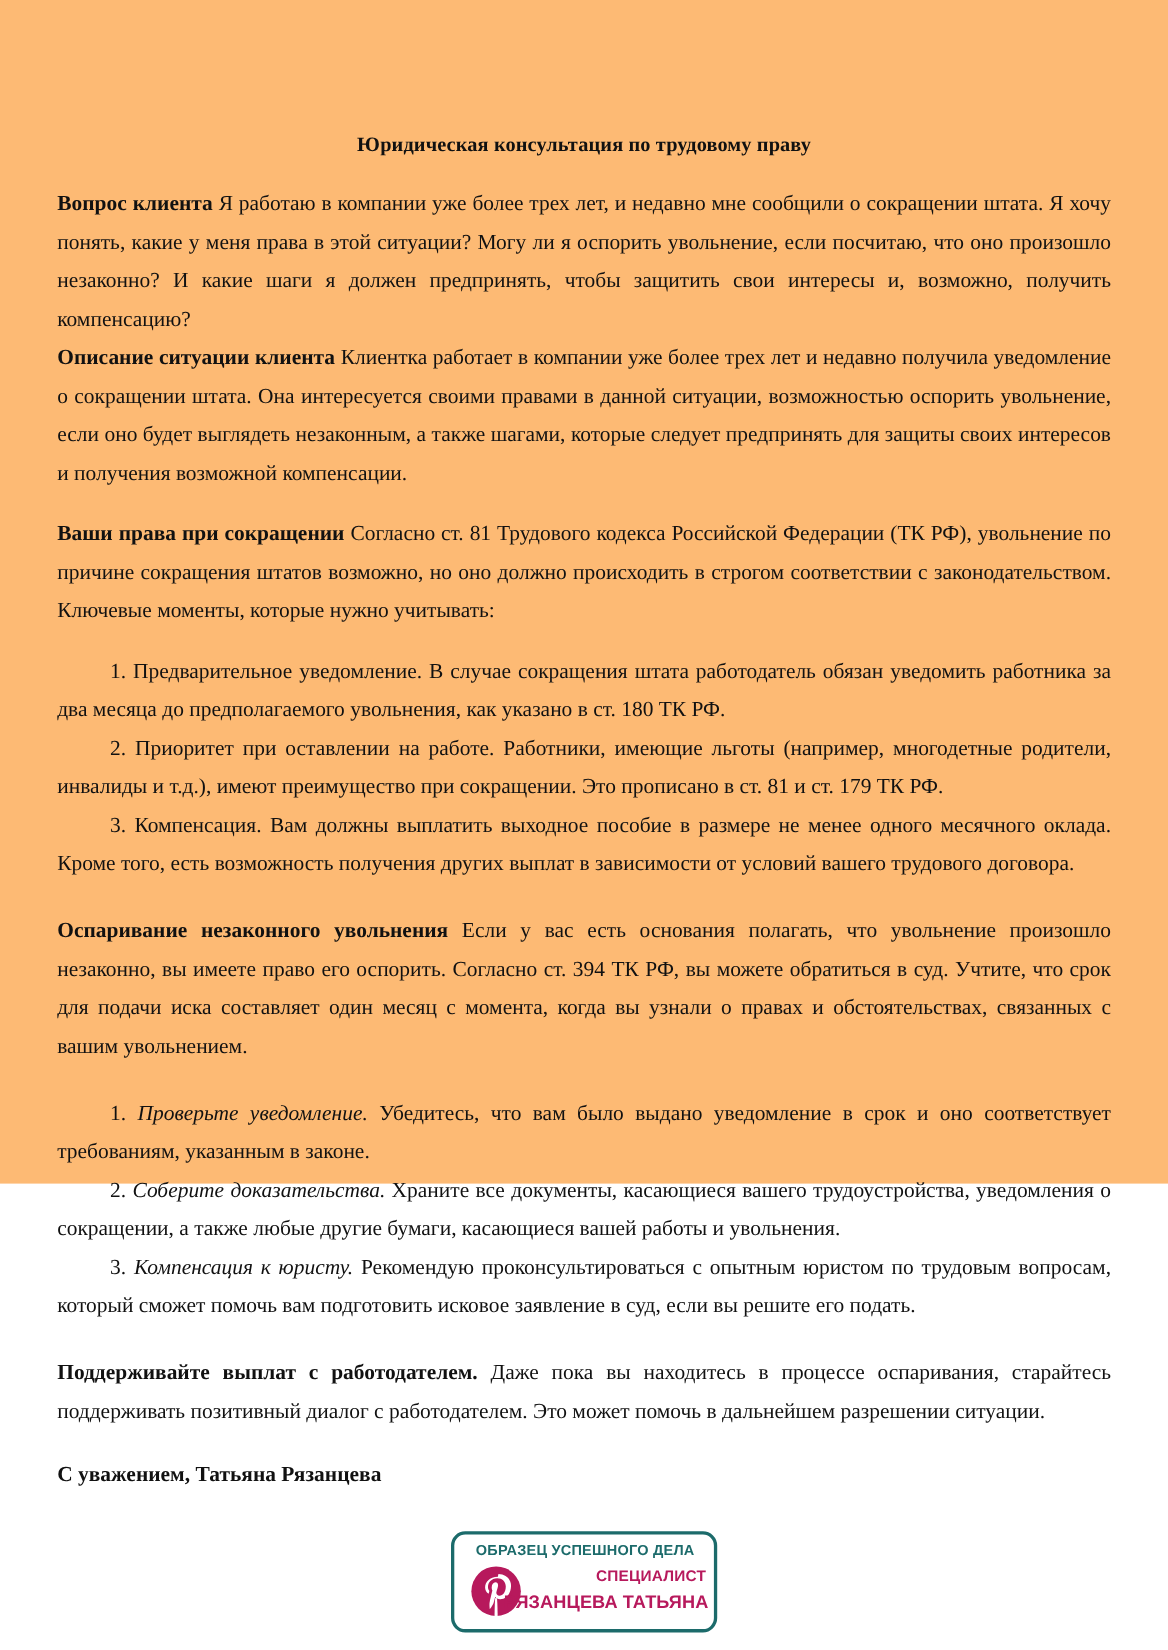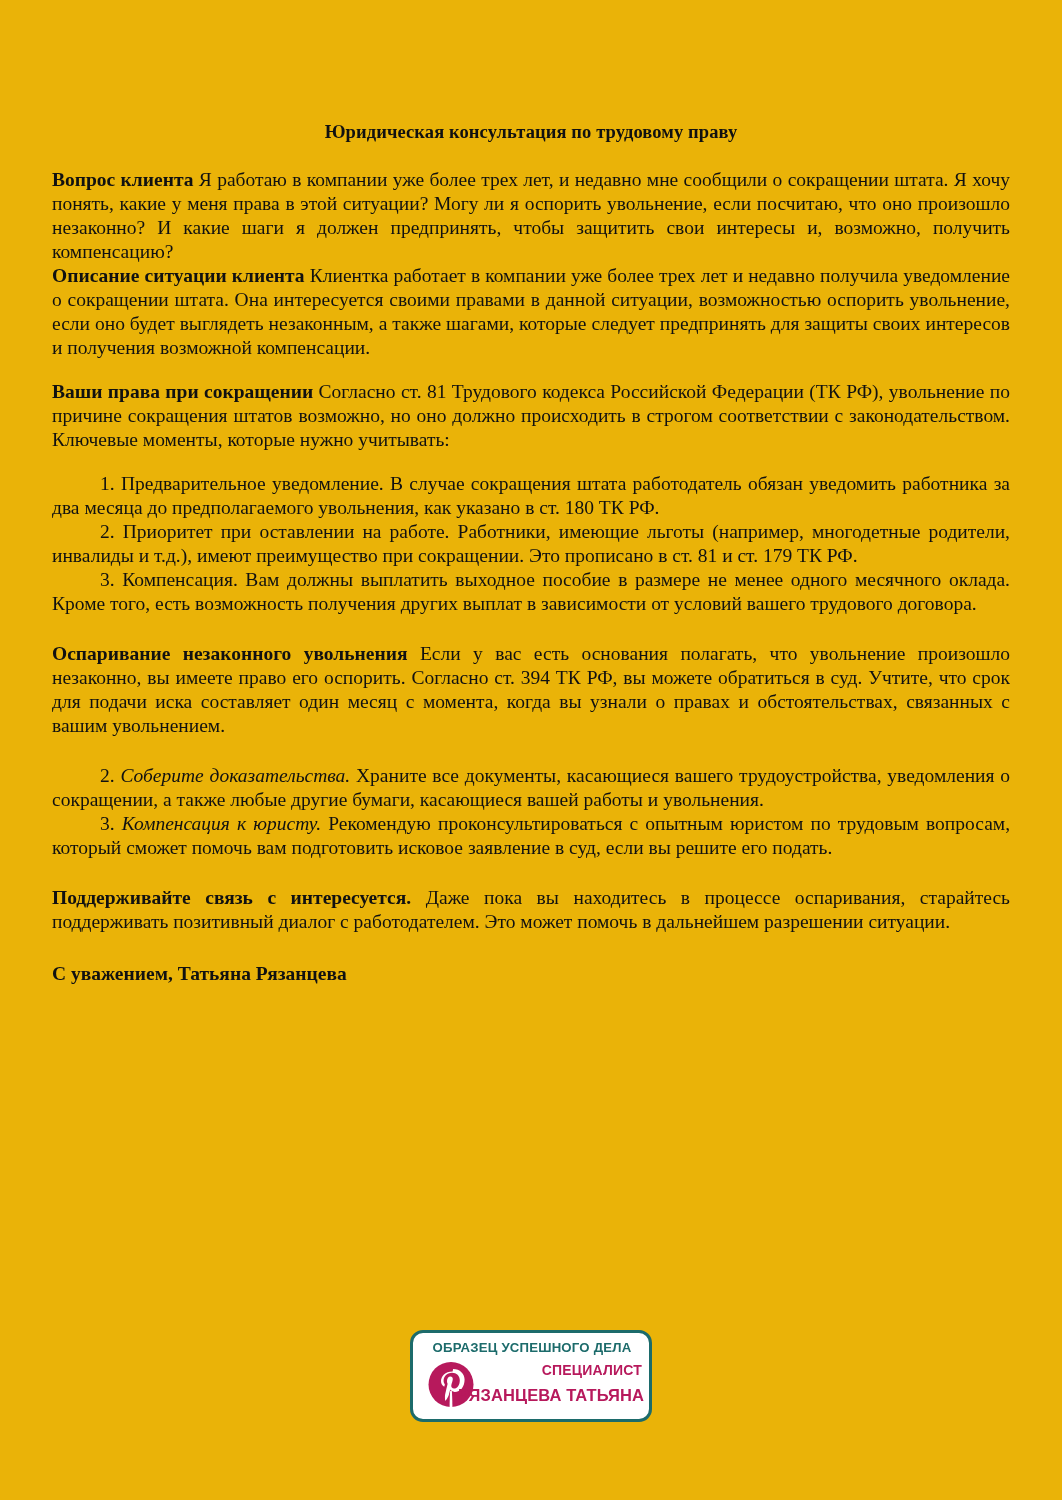--- a/index.html
+++ b/index.html
@@ -13,22 +13,22 @@
     position: relative;
     font-family: "Liberation Serif", "DejaVu Serif", serif;
     color: #111111;
     overflow: hidden;
   }
 
   .page {
     position: absolute;
     left: 0; top: 0;
     width: 1062px;
-    height: 1500px;
-    background: #eab308;
+    height: 1076px;
+    background: #fdba74;
   }
 
   .content {
     position: absolute;
     left: 52px;
     top: 118px;
     width: 958px;
   }
 
   .doc-title {
@@ -36,21 +36,21 @@
     font-weight: bold;
     font-size: 18.5px;
     line-height: 28px;
     letter-spacing: 0.1px;
     margin: 0 0 22px 0;
   }
 
   p.para {
     margin: 0;
     font-size: 19.5px;
-    line-height: 24px;
+    line-height: 35px;
     text-align: justify;
     text-justify: inter-word;
     hyphens: none;
   }
 
   p.para.indent-item {
     text-indent: 48px;
   }
   .gap-md { height: 20px; }
   .gap-lg { height: 26px; }
@@ -68,21 +68,21 @@
     font-size: 19.5px;
     line-height: 28.6px;
     font-weight: bold;
     text-align: left;
   }
 
   
   .stamp-wrap {
     position: absolute;
     left: 410px;
-    top: 1330px;
+    top: 1392px;
     width: 242px;
     height: 92px;
     border-radius: 28px;
   }
   .stamp {
     position: absolute;
     left: 0; top: 0;
     width: 100%;
     height: 100%;
     box-sizing: border-box;
@@ -162,29 +162,30 @@
     <p class="para indent-item">2. Приоритет при оставлении на работе. Работники, имеющие льготы (например, многодетные родители, инвалиды и т.д.), имеют преимущество при сокращении. Это прописано в ст. 81 и ст. 179 ТК РФ.</p>
     <p class="para indent-item">3. Компенсация. Вам должны выплатить выходное пособие в размере не менее одного месячного оклада. Кроме того, есть возможность получения других выплат в зависимости от условий вашего трудового договора.</p>
 
     <div class="gap-lg"></div>
 
     <p class="para"><span class="lead">Оспаривание незаконного увольнения</span><span> Если у вас есть основания полагать, что увольнение произошло незаконно, вы имеете право его оспорить. Согласно ст. 394 ТК РФ, вы можете обратиться в суд. Учтите, что срок для подачи иска составляет один месяц с момента, когда вы узнали о правах и обстоятельствах, связанных с вашим увольнением.</span></p>
 
     <div class="gap-lg"></div>
 
 
+    <p class="para indent-item"><span>1. </span><span class="ital">Проверьте уведомление.</span><span> Убедитесь, что вам было выдано уведомление в срок и оно соответствует требованиям, указанным в законе.</span></p>
 
     <p class="para indent-item"><span>2. </span><span class="ital">Соберите доказательства.</span><span> Храните все документы, касающиеся вашего трудоустройства, уведомления о сокращении, а также любые другие бумаги, касающиеся вашей работы и увольнения.</span></p>
 
     <p class="para indent-item"><span>3. </span><span class="ital">Компенсация к юристу.</span><span> Рекомендую проконсультироваться с опытным юристом по трудовым вопросам, который сможет помочь вам подготовить исковое заявление в суд, если вы решите его подать.</span></p>
 
 
     <div class="gap-lg"></div>
 
-    <p class="para"><span class="lead">Поддерживайте связь с интересуется.</span><span> Даже пока вы находитесь в процессе оспаривания, старайтесь поддерживать позитивный диалог с работодателем. Это может помочь в дальнейшем разрешении ситуации.</span></p>
+    <p class="para"><span class="lead">Поддерживайте выплат с работодателем.</span><span> Даже пока вы находитесь в процессе оспаривания, старайтесь поддерживать позитивный диалог с работодателем. Это может помочь в дальнейшем разрешении ситуации.</span></p>
 
     <div class="gap-lg"></div>
 
     <p class="signature">С уважением, Татьяна Рязанцева</p>
 
   </div>
 
   <div class="stamp-wrap">
     <div class="stamp"></div>
     <div class="stamp-inner">

